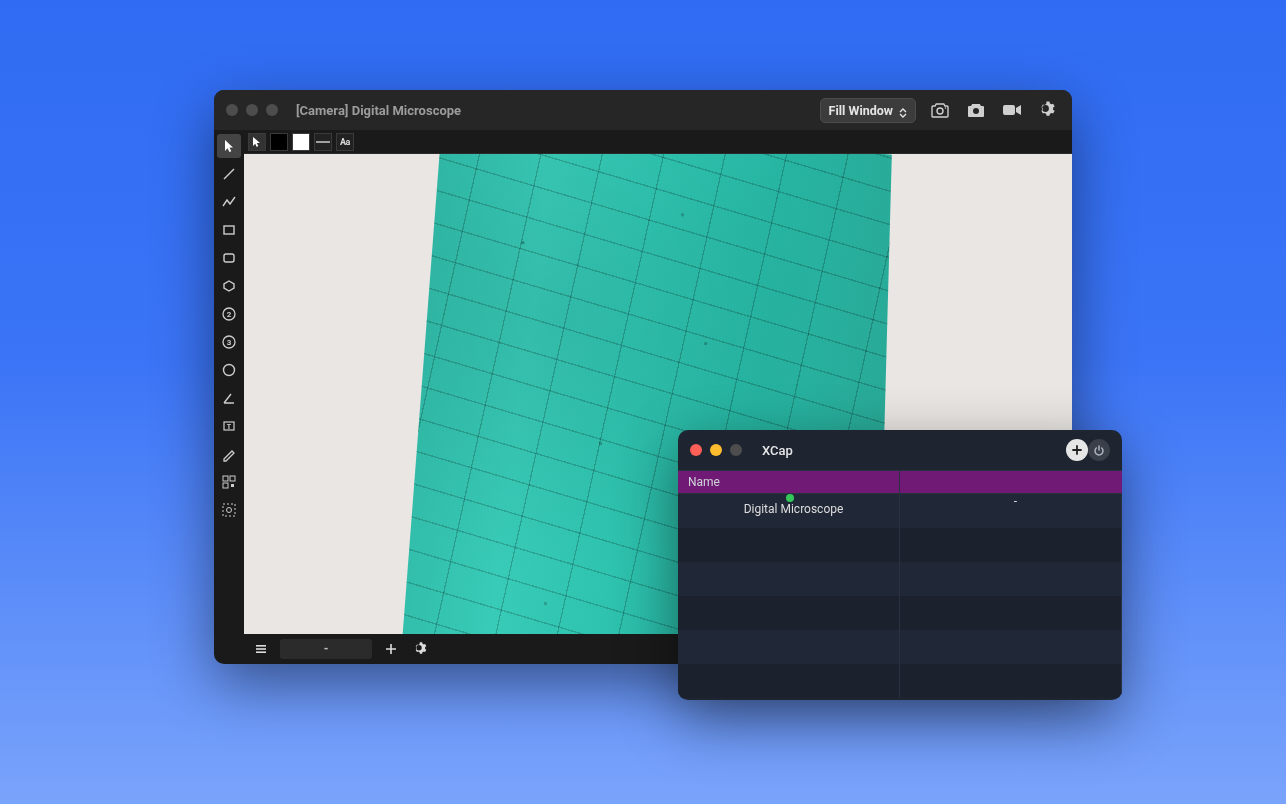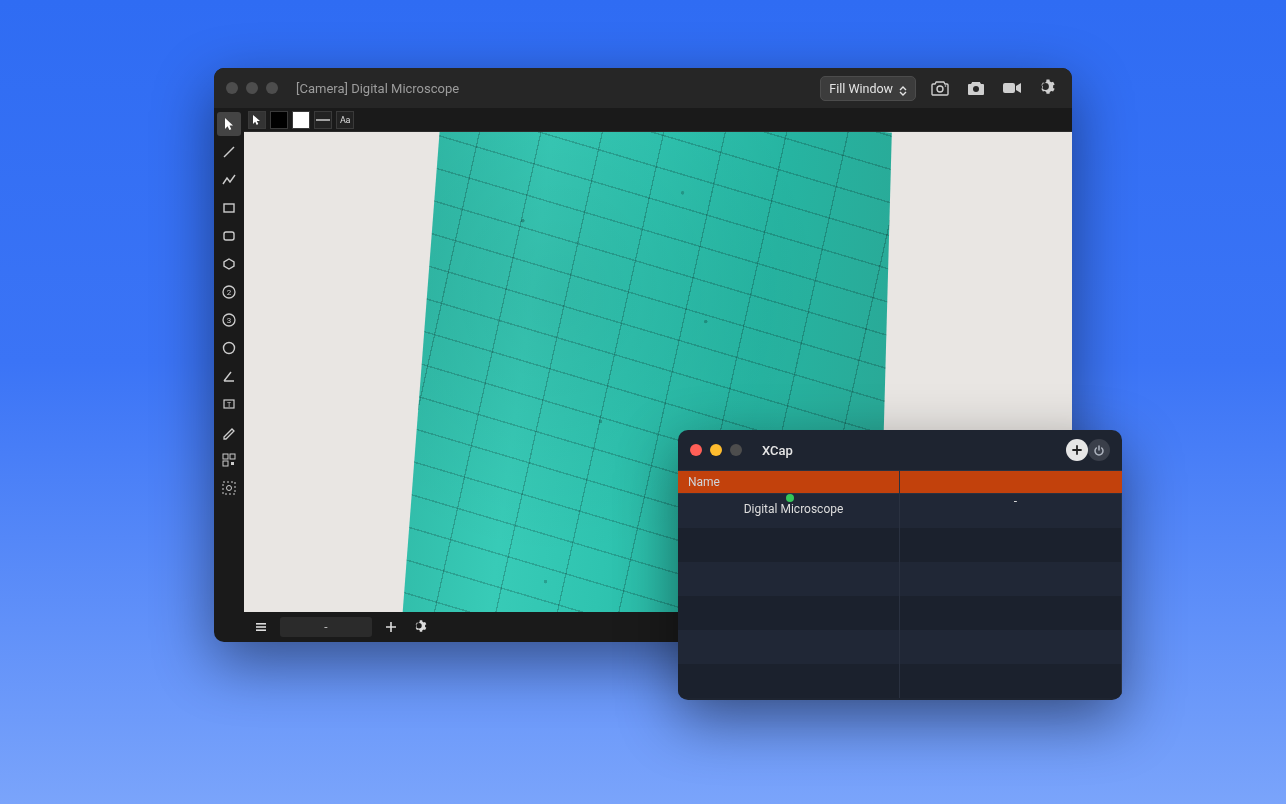--- a/index.html
+++ b/index.html
@@ -13,23 +13,24 @@
   .window {
     position: absolute;
     background: #1a1a1a;
     border-radius: 10px;
     box-shadow: 0 20px 60px rgba(0,0,0,0.45);
     overflow: hidden;
     color: #ddd;
   }
   .main-window {
     left: 214px;
-    top: 68px;
+    top: 90px;
     width: 858px;
     height: 574px;
+    font-weight: bold;
   }
   .titlebar {
     height: 40px;
     display: flex;
     align-items: center;
     padding: 0 12px;
     background: #262626;
     font-size: 13px;
     color: #9c9c9c;
     gap: 8px;
@@ -206,21 +207,21 @@
     width: 22px; height: 22px; border-radius: 50%;
     display:flex; align-items:center; justify-content:center;
     cursor:default;
   }
   .xcap-add { background:#e6e6e6; color:#222; }
   .xcap-power { background:#3a3f4a; color:#aeb4bf; }
 
   .xcap-table { position:absolute; top:40px; left:0; right:0; bottom:0; font-size:12px; }
   .xcap-header-row {
     display:flex; height:24px; 
-    background:#c2410c; color:#d0d4da;
+    background:#701a75; color:#d0d4da;
     border-top: 1px solid #2a3140;
     border-bottom:1px solid #2a3140;
   }
   .xcap-col-name { flex: 0 0 222px; padding-left:10px; display:flex; align-items:center; border-right:1px solid #2a3140; height:100%; }
   .xcap-col-manu { flex:1 1 auto; padding-left:10px; display:flex; align-items:center; height:100%; }
   .xcap-rows { display:flex; flex-direction:column; }
   .xcap-row { display:flex; height:34px; align-items:center; }
   .xcap-row:nth-child(odd){ background:#202736; }
   .xcap-row:nth-child(even){ background:#1b212d; }
   .xcap-row .xcap-col-name, .xcap-row .xcap-col-manu { border-right:1px solid #2a3140;flex-direction:column; }

